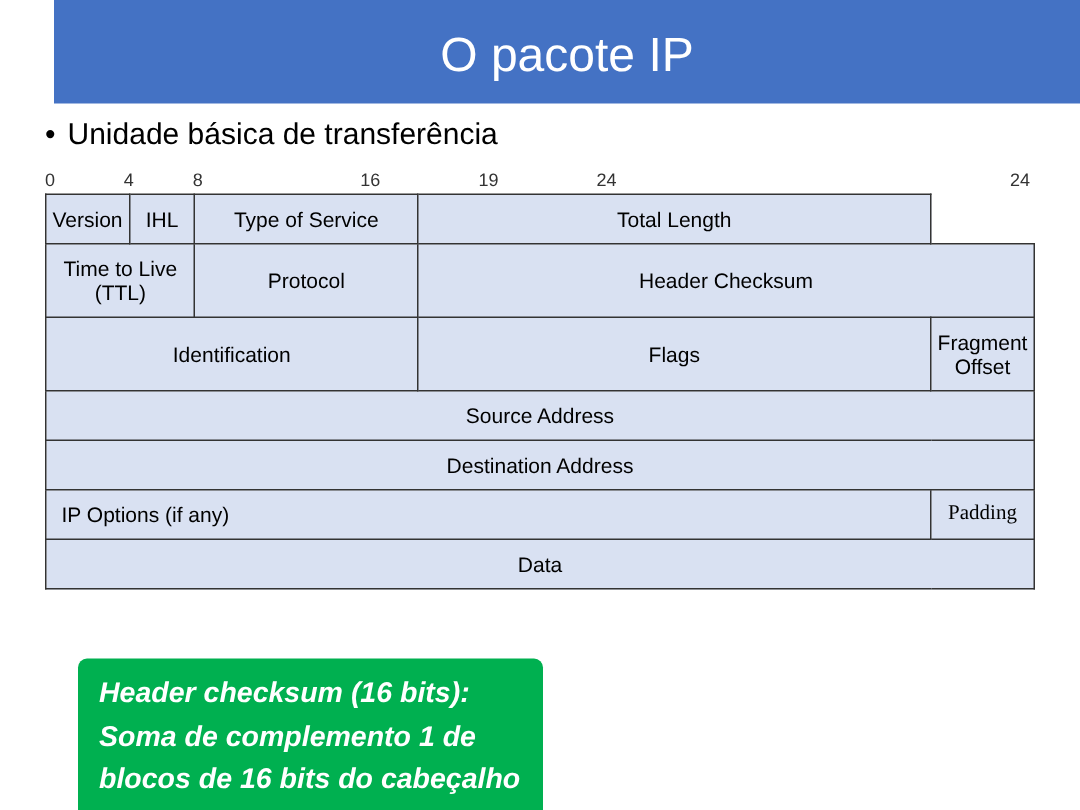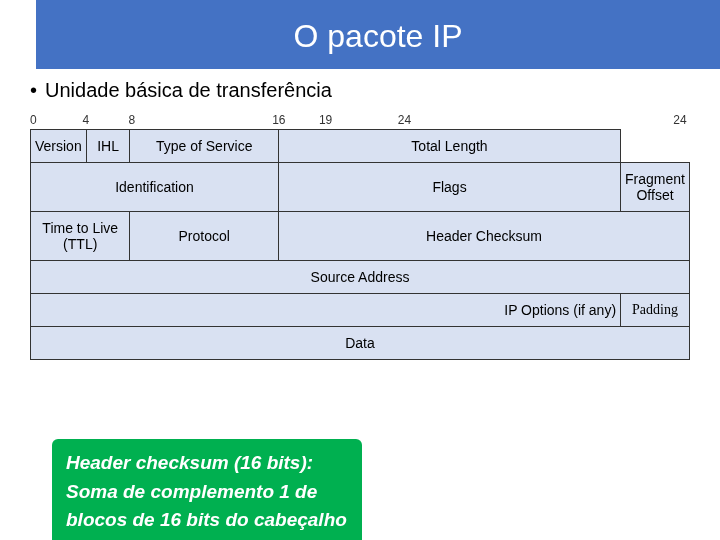--- a/index.html
+++ b/index.html
@@ -91,58 +91,61 @@
   <span>Unidade básica de transferência</span>
 </div>
 
 <div class="content">
 
   <div class="ruler-row" style="padding-left:0; margin-bottom:1px;">
     <span style="position:relative; display:flex; width:100%; font-size:12px; color:#333;">
       <span style="position:absolute; left:0%;">0</span>
       <span style="position:absolute; left:8%;">4</span>
       <span style="position:absolute; left:15%;">8</span>
-      <span style="position:absolute; left:32%;margin-left:32px;">16</span>
+      <span style="position:absolute; left:32%;">16</span>
       <span style="position:absolute; left:44%;">19</span>
       <span style="position:absolute; left:56%;">24</span>
       <span style="position:absolute; right:0;">24</span>
     </span>
     &nbsp;
   </div>
 
   <div class="table-wrapper">
     <table class="ip-table">
       <tbody>
 
         <tr>
           <td style="width:8%;">Version</td>
           <td style="width:7%;">IHL</td>
           <td style="width:18%;">Type of Service</td>
           <td style="width:67%;">Total Length</td>
         </tr>
 
         <tr>
+          <td colspan="2" style="width:27%;">Time to Live (TTL)</td>
+          <td style="width:25%;">Protocol</td>
+          <td colspan="2" style="width:48%;">Header Checksum</td>
+        </tr>
+
+        <tr>
           <td colspan="3" style="width:52%;">Identification</td>
           <td style="width:14%; border-left:1.5px solid #333;">Flags</td>
           <td style="width:34%;">Fragment Offset</td>
         </tr>
 
         <tr>
-          <td colspan="2" style="width:27%;">Time to Live (TTL)</td>
-          <td style="width:25%;">Protocol</td>
-          <td colspan="2" style="width:48%;">Header Checksum</td>
+          <td colspan="5">Source Address</td>
         </tr>
 
         <tr>
-          <td colspan="5">Source Address</td>
+          <td colspan="5">Destination Address</td>
         </tr>
 
-
         <tr>
-          <td colspan="4" style="width:80%; text-align:right; padding-left:10px;">IP Options (if any)</td>
+          <td colspan="4" style="width:80%; text-align:left; padding-left:10px;">IP Options (if any)</td>
           <td style="width:20%;font-family:Liberation Serif, serif;">Padding</td>
         </tr>
 
         <tr>
           <td colspan="5">Data</td>
         </tr>
       </tbody>
     </table>
 
     <div class="tooltip-box">

